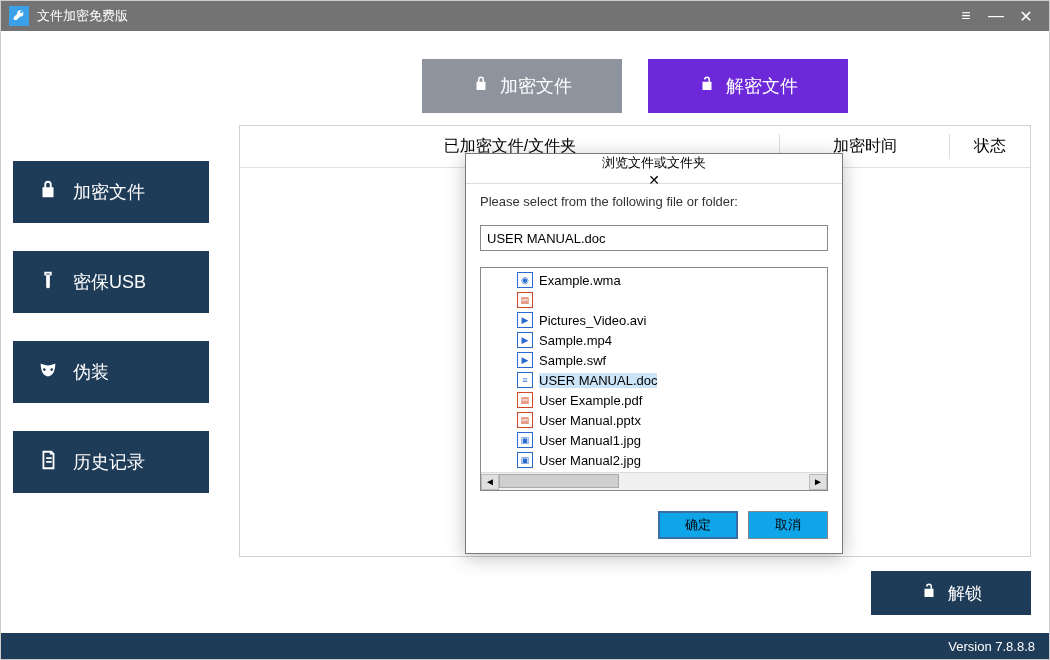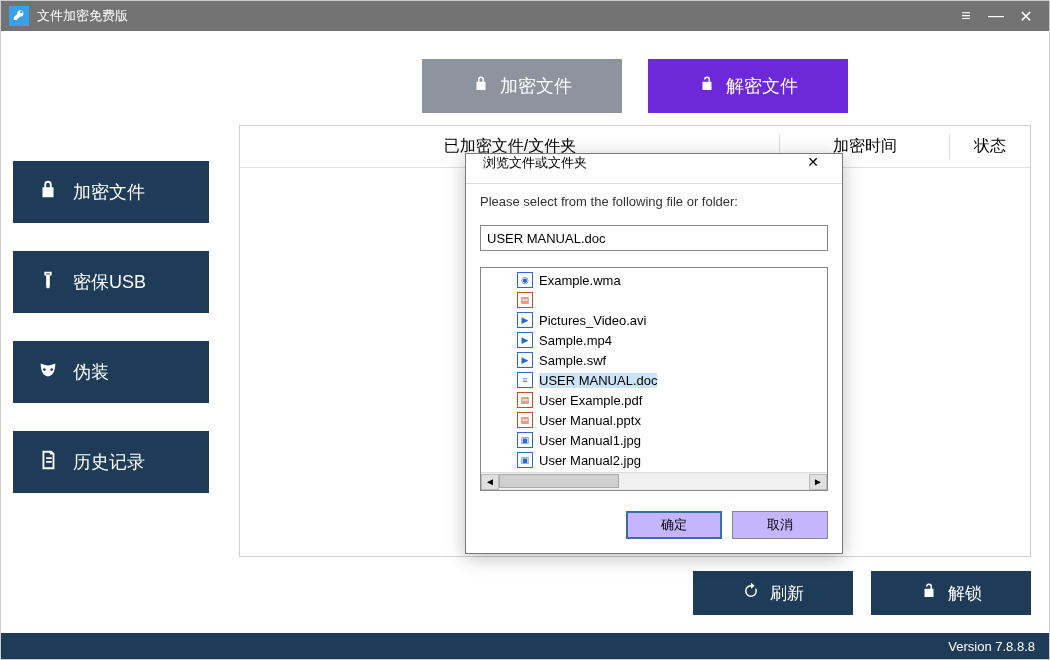--- a/index.html
+++ b/index.html
@@ -39,21 +39,21 @@
 .watermark-text { color: #b0b0b0; font-size: 20px; margin-top: -12px; letter-spacing: 4px; }
 
 .bottom-actions { display: flex; gap: 18px; justify-content: flex-end; margin-top: 14px; }
 .bottom-btn { width: 160px; height: 44px; background: #1e3b58; color: #fff; display: flex; align-items: center; justify-content: center; gap: 10px; font-size: 17px; cursor: pointer; }
 .bottom-btn svg { width: 18px; height: 18px; fill: #fff; }
 
 .statusbar { height: 26px; background: #1e3b58; color: #fff; display: flex; align-items: center; justify-content: flex-end; padding: 0 14px; font-size: 13px; }
 
 
 .dialog { position: absolute; left: 464px; top: 122px; width: 378px; background: #fff; border: 1px solid #7a7a7a; box-shadow: 0 4px 18px rgba(0,0,0,0.25); display: flex; flex-direction: column; z-index: 10; }
-.dlg-title { height: 30px; display: flex; align-items: flex-start; padding: 0 17px; font-size: 13px; border-bottom: 1px solid #ddd; }
+.dlg-title { height: 30px; display: flex; align-items: center; padding: 0 8px; font-size: 13px; border-bottom: 1px solid #ddd; flex-direction: column; }
 .dlg-title .t { flex: 1; }
 .dlg-title .x { width: 24px; text-align: center; cursor: pointer; font-size: 14px; }
 .dlg-body { padding: 10px 14px 12px 14px; display: flex; flex-direction: column; gap: 16px; }
 .dlg-instr { font-size: 13px; color: #333; }
 .dlg-input { border: 1px solid #888; height: 26px; padding: 0 6px; font-size: 13px; }
 .filelist-wrap { border: 1px solid #888; height: 224px; position: relative; overflow: hidden; }
 .filelist { position: absolute; left: 0; right: 0; top: 0; bottom: 18px; overflow-y: auto; overflow-x: hidden; padding: 2px 0 2px 36px; }
 .file-row { display: flex; align-items: center; gap: 6px; height: 20px; font-size: 13px; cursor: pointer; padding-right: 6px; }
 .file-row.sel .fname { background: #cce4f7; }
 .fic { width: 16px; height: 16px; flex-shrink: 0; border: 1px solid #aaa; background: #fff; display: flex; align-items: center; justify-content: center; font-size: 9px; }
@@ -63,21 +63,21 @@
 .fic.mp4 { border-color: #2a6ad0; color: #2a6ad0; }
 .fic.swf { border-color: #2a6ad0; color: #2a6ad0; }
 .fic.doc { border-color: #2a6ad0; color: #2a6ad0; }
 .fic.pdf { border-color: #d24726; color: #d24726; }
 .fic.jpg { border-color: #2a6ad0; color: #2a6ad0; }
 .hscroll { position: absolute; left: 0; right: 0; bottom: 0; height: 18px; background: #f0f0f0; border-top: 1px solid #ddd; display: flex; align-items: center; }
 .hscroll .arrow { width: 18px; height: 16px; background: #e0e0e0; border: 1px solid #bbb; display: flex; align-items: center; justify-content: center; font-size: 10px; cursor: pointer; }
 .hscroll .track { flex: 1; height: 16px; background: #f0f0f0; position: relative; }
 .hscroll .thumb { position: absolute; left: 0; top: 0; height: 14px; width: 120px; background: #cfcfcf; border: 1px solid #aaa; }
 .dlg-actions { display: flex; gap: 10px; justify-content: flex-end; padding: 8px 14px 14px 14px; }
-.dlg-btn { width: 96px; height: 28px; border: 1px solid #888; background: #c4b5fd; font-size: 13px; cursor: pointer; text-align: center; }
+.dlg-btn { width: 80px; height: 28px; border: 1px solid #888; background: #0ea5e9; font-size: 13px; cursor: pointer; text-align: center; }
 .dlg-btn.primary { border: 2px solid #3a6ea8; }
 </style>
 </head>
 <body>
 
 <div class="window">
 
   <div class="titlebar">
     <div class="logo">
       <svg viewBox="0 0 24 24">
@@ -147,26 +147,20 @@
                 <path d="M12 2a4 4 0 0 0-4 4v3H6v11h12V9h-2V6a4 4 0 0 0-4-4zm-2 7V6a2 2 0 1 1 4 0v3h-4z"></path>
               </svg>
           </div>
           <div class="watermark-text">anxz.com</div>
         </div>
       </div>
 
       <div class="bottom-actions">
         <div class="bottom-btn">
           <span><svg viewBox="0 0 24 24">
-                <path d="M12 4a8 8 0 1 0 7.4 5h-2.2A6 6 0 1 1 12 6v3l5-4-5-4v3z"></path>
-              </svg></span>
-          <span>刷新</span>
-        </div>
-        <div class="bottom-btn">
-          <span><svg viewBox="0 0 24 24">
                 <path d="M12 2a4 4 0 0 0-4 4h2a2 2 0 1 1 4 0v3H6v11h12V9h-2V6a4 4 0 0 0-4-4z"></path>
               </svg></span>
           <span>解锁</span>
         </div>
       </div>
     </div>
 
     <div class="dialog">
       <div class="dlg-title">
         <div class="t">浏览文件或文件夹</div>

